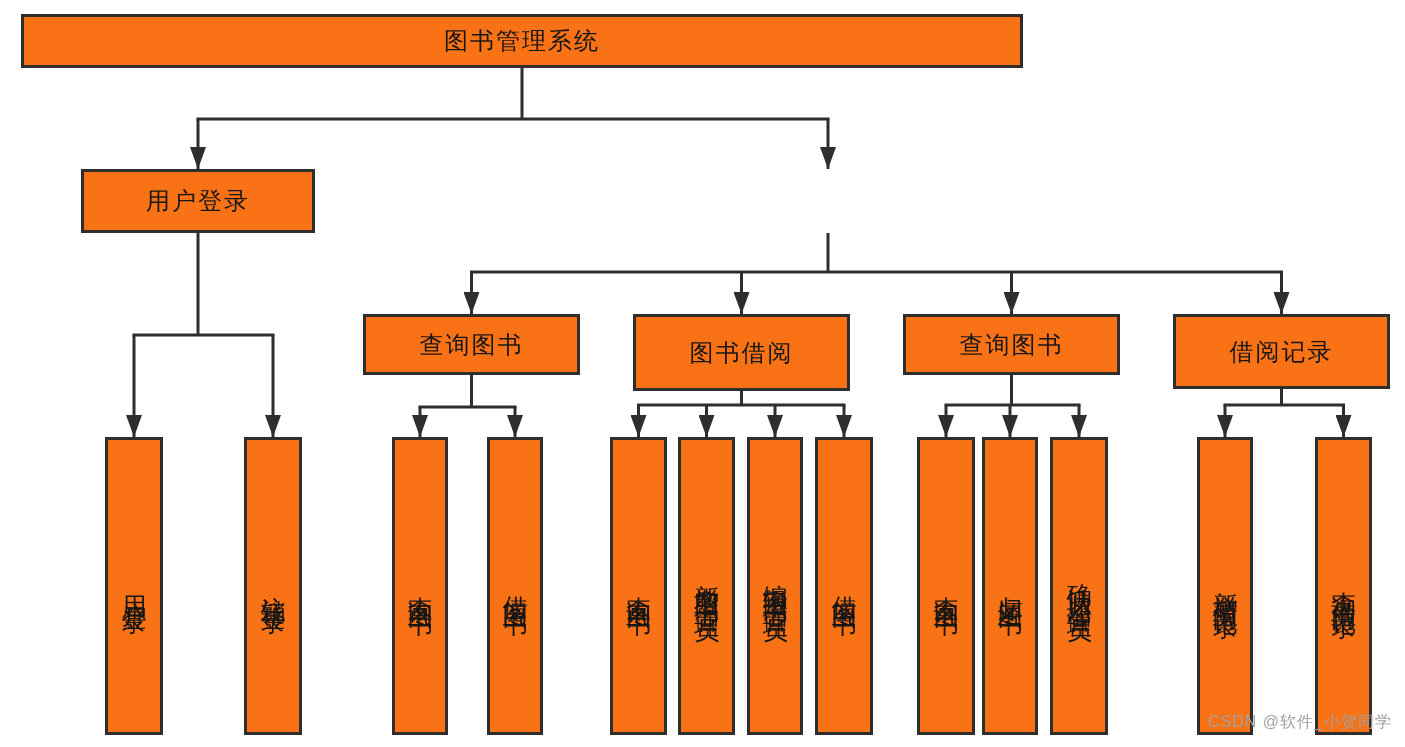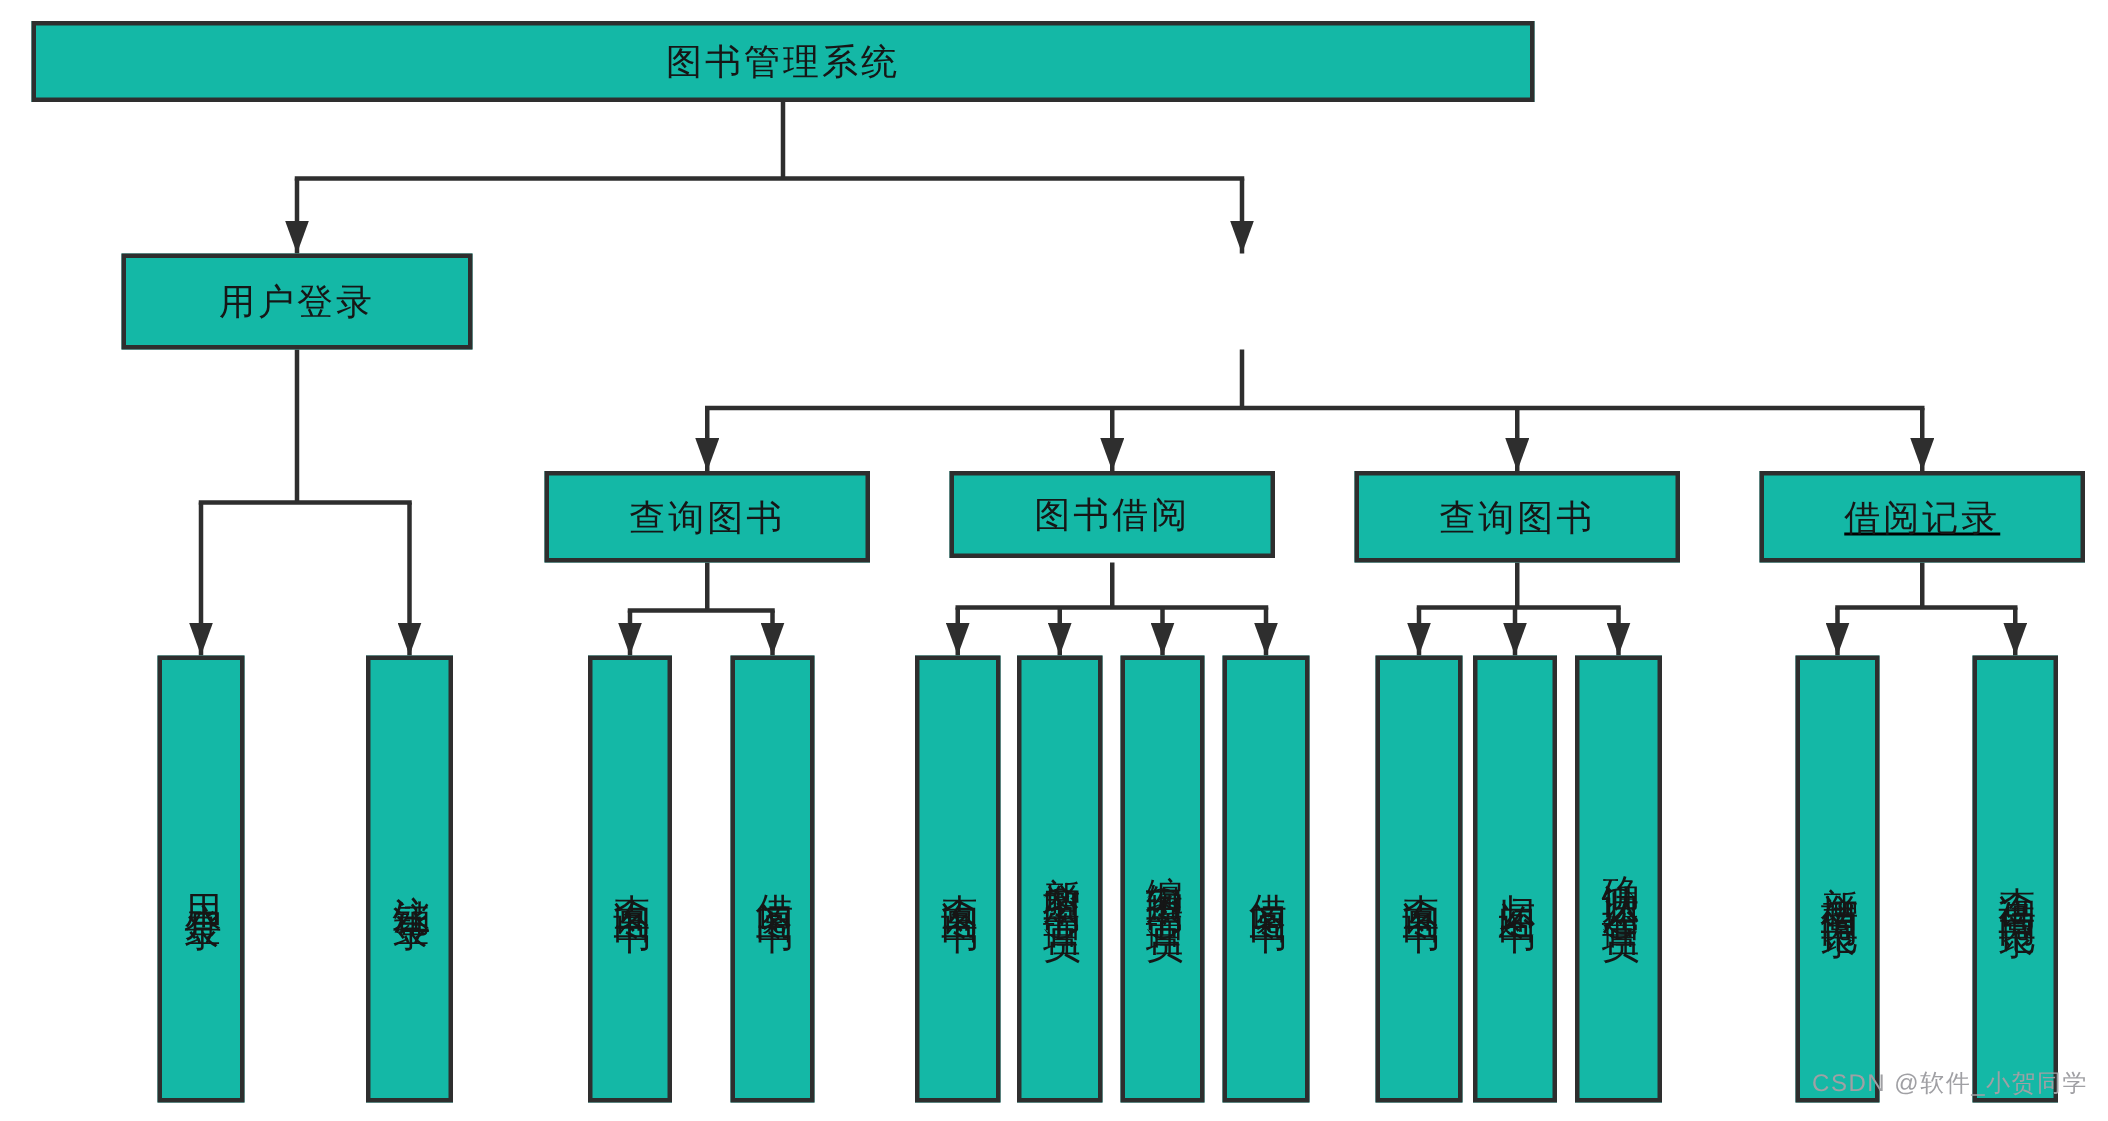--- a/index.html
+++ b/index.html
@@ -13,21 +13,21 @@
   }
   .connector-layer {
     position: absolute;
     left: 0; top: 0;
     width: 1405px; height: 747px;
   }
   .ln { stroke: #2e2e2e; stroke-width: 3; fill: none; }
   .node {
     position: absolute;
     box-sizing: border-box;
-    background: #14b8a6;
+    background: #f97316;
     border: 3px solid #2e2e2e;
     display: flex;
     align-items: center;
     justify-content: center;
     text-align: center;
   }
   .h-label {
     font-size: 24px;
     letter-spacing: 2px;
     color: #161616;
@@ -122,27 +122,27 @@
     <span class="h-label">图书管理系统</span>
   </div>
 
   <div class="node" style="left:81px; top:169px; width:234px; height:64px;">
     <span class="h-label">用户登录</span>
   </div>
 
   <div class="node" style="left:363px; top:314px; width:217px; height:61px;">
     <span class="h-label">查询图书</span>
   </div>
-  <div class="node" style="left:633px; top:314px; width:217px; height:58px;">
+  <div class="node" style="left:633px; top:314px; width:217px; height:77px;">
     <span class="h-label">图书借阅</span>
   </div>
   <div class="node" style="left:903px; top:314px; width:217px; height:61px;">
     <span class="h-label">查询图书</span>
   </div>
-  <div class="node" style="left:1173px; top:314px; width:217px; height:61px;text-decoration:underline;">
+  <div class="node" style="left:1173px; top:314px; width:217px; height:75px;">
     <span class="h-label">借阅记录</span>
   </div>
 
   <div class="node" style="left:105px; top:437px; width:58px; height:298px;">
     <span class="v-label">用户登录</span>
   </div>
   <div class="node" style="left:244px; top:437px; width:58px; height:298px;">
     <span class="v-label">注销登录</span>
   </div>
 

